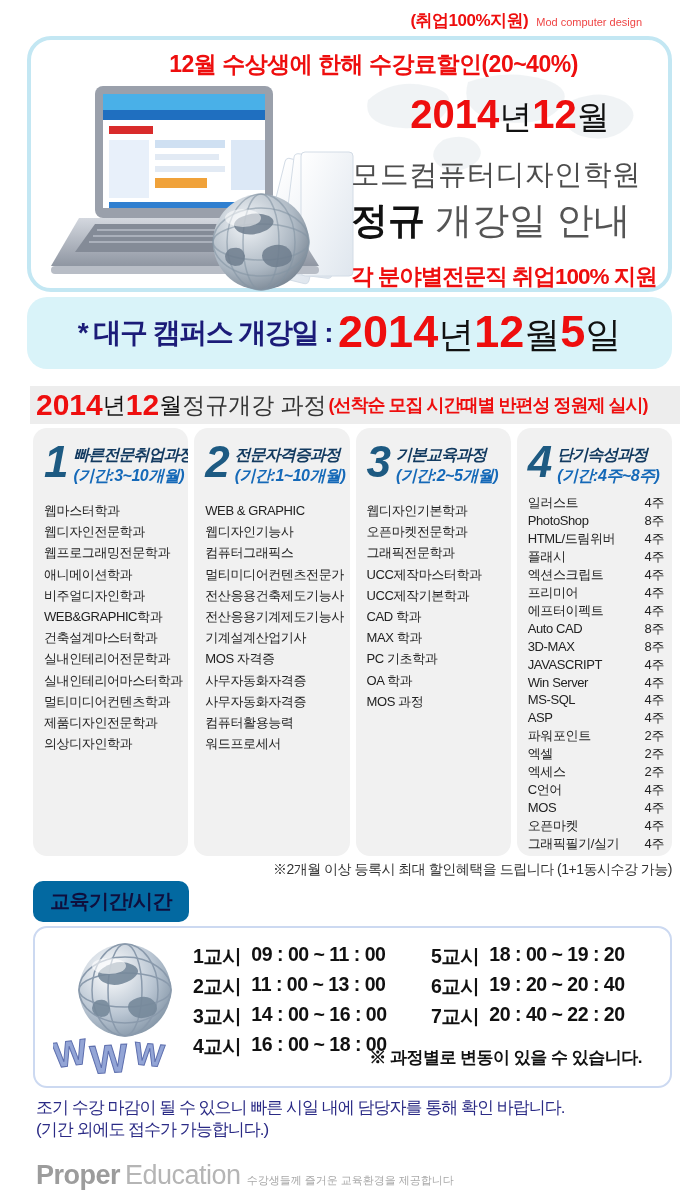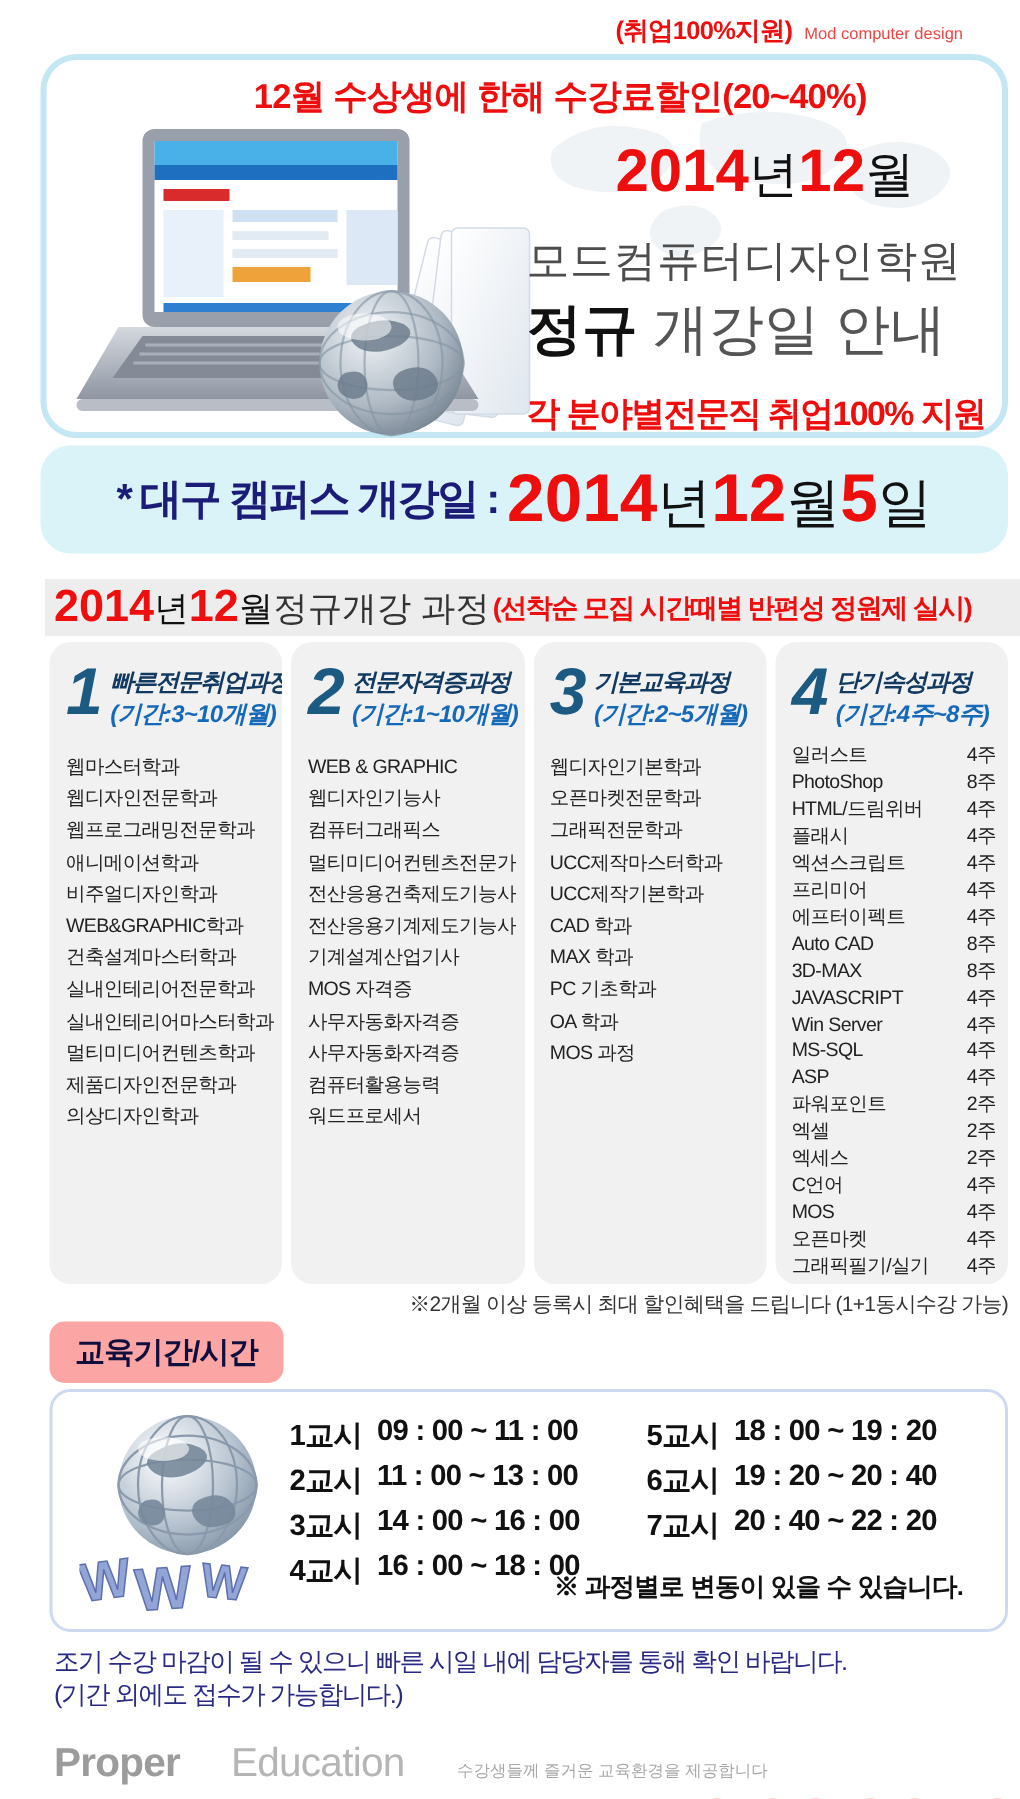--- a/index.html
+++ b/index.html
@@ -68,35 +68,35 @@
   .panel-items{margin-top:13px;list-style:none;}
   .panel-items li{font-size:13px;color:#222;line-height:21.2px;letter-spacing:-0.4px;white-space:nowrap;}
   .panel-courses{margin-top:7px;list-style:none;}
   .panel-courses li{display:flex;justify-content:space-between;font-size:13px;color:#222;line-height:17.95px;letter-spacing:-0.4px;white-space:nowrap;}
   .panel-courses .dur{margin-left:4px;}
 
   
   .discount-note{position:absolute;right:8px;top:861px;font-size:14px;color:#333;letter-spacing:-0.5px;}
 
   
-  .sched-pill{position:absolute;left:33px;top:881px;background:#fca5a5;border-radius:10px;
+  .sched-pill{position:absolute;left:33px;top:881px;background:#0369a1;border-radius:10px;
     padding:7px 17px;font-size:20px;font-weight:800;color:#0f0f3d;letter-spacing:-0.5px;}
   .sched-box{position:absolute;left:33px;top:926px;width:639px;height:162px;background:#fff;
     border:2px solid #ccd9f1;border-radius:14px;}
   .sched-globe{position:absolute;left:18px;top:10px;}
   .sched-rows{position:absolute;left:158px;top:13px;width:470px;}
   .sched-row{display:flex;height:30px;align-items:center;font-weight:800;font-size:19.5px;color:#111;letter-spacing:-0.5px;}
   .sched-cell-left{width:238px;display:flex;}
   .sched-cell-right{display:flex;}
   .sched-period{margin-right:10px;}
   .sched-note{position:absolute;right:28px;top:118px;font-size:17px;font-weight:800;color:#111;letter-spacing:-0.5px;}
 
   
   .notice{position:absolute;left:36px;top:1097px;color:#2a2a85;font-size:17px;letter-spacing:-1px;line-height:22px;}
-  .footer-logo{position:absolute;left:36px;top:1160px;display:flex;align-items:baseline;white-space:nowrap;gap:29px;}
+  .footer-logo{position:absolute;left:36px;top:1160px;display:flex;align-items:baseline;white-space:nowrap;}
   .footer-logo .lp{font-size:27px;font-weight:800;color:#9c9c9c;letter-spacing:-0.5px;}
   .footer-logo .le{font-size:27px;font-weight:400;color:#b5b5b5;margin-left:5px;letter-spacing:-0.5px;}
   .footer-logo .tag{font-size:11px;color:#a8a8a8;margin-left:6px;}
   .contact{position:absolute;right:6px;top:1151px;display:flex;align-items:baseline;white-space:nowrap;}
   .contact .clabel{font-size:25px;font-weight:800;color:#15157d;letter-spacing:-1.5px;margin-top:47px;}
   .contact .cphone{font-size:35px;font-weight:800;color:var(--red);letter-spacing:-1px;margin-left:2px;}
 </style>
 </head>
 <body>
 

